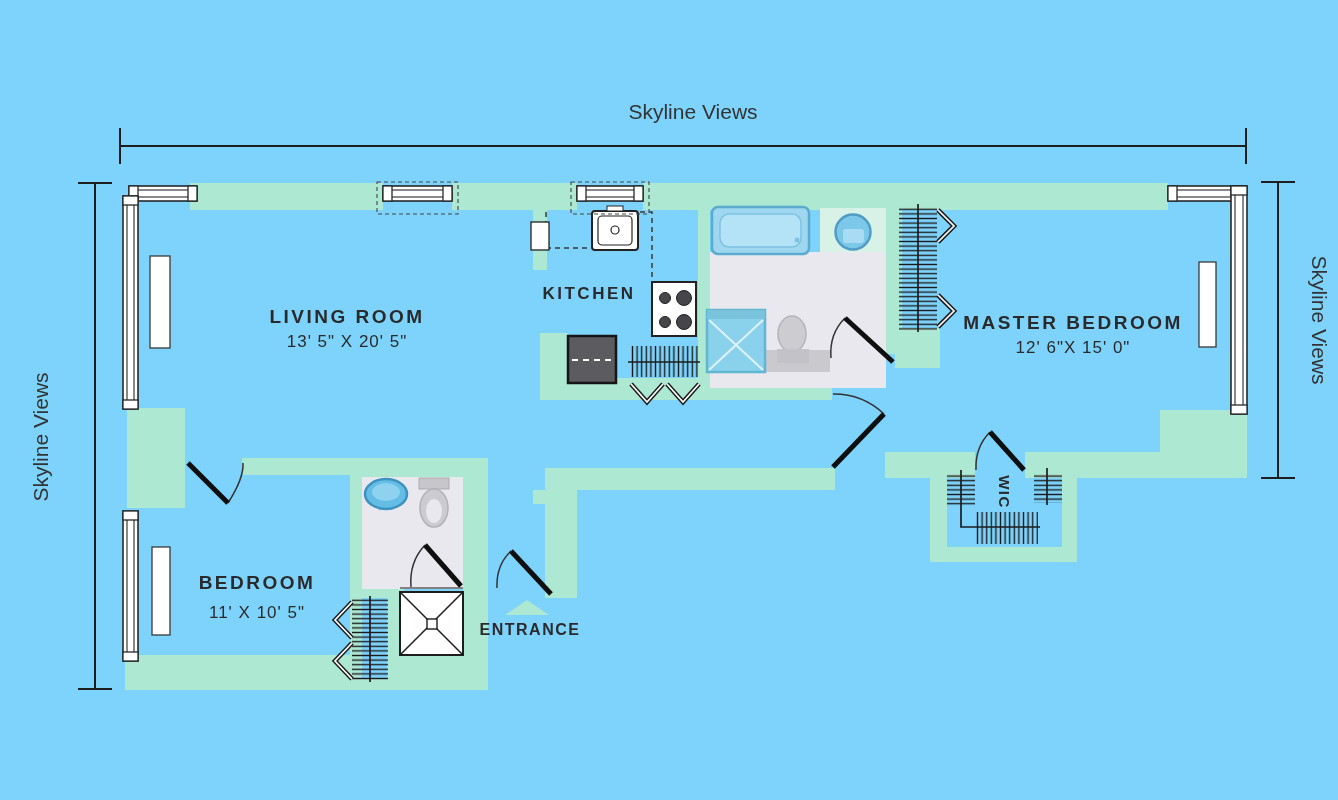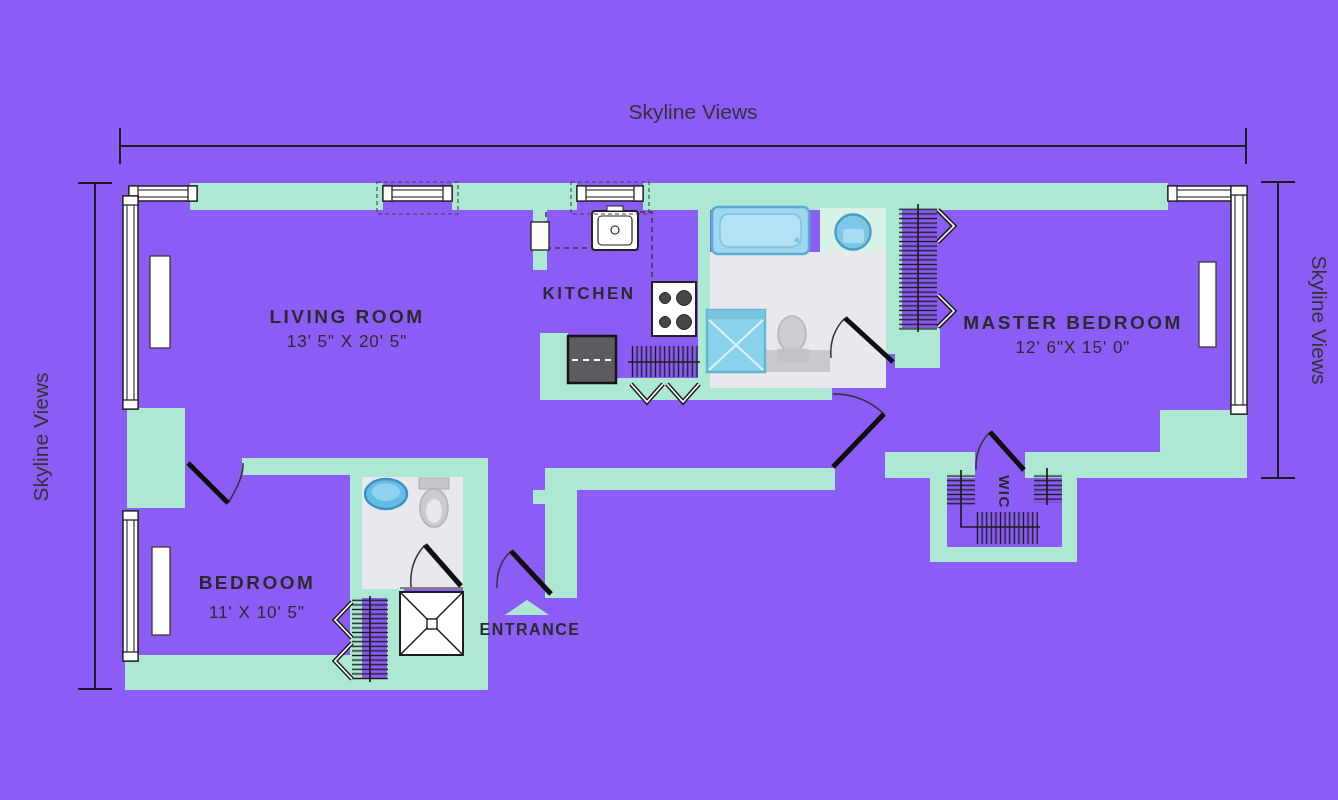--- a/index.html
+++ b/index.html
@@ -1,16 +1,16 @@
 <!DOCTYPE html>
 <html><head>
 <meta charset="utf-8">
 <style>
   html,body{margin:0;padding:0;background:#ffffff;}
-  .stage{position:relative;width:1338px;height:800px;background:#8b5cf6;overflow:hidden;
+  .stage{position:relative;width:1338px;height:800px;background:#7dd3fc;overflow:hidden;
          font-family:"Liberation Sans", sans-serif;}
   svg{position:absolute;left:0;top:0;}
   .wall{fill:#ade8d2;stroke:none;}
   .dim{stroke:#1d1d1d;stroke-width:2;fill:none;}
   .leaf{stroke:#0f0f0f;stroke-width:5;fill:none;stroke-linecap:butt;}
   .arc{stroke:#333;stroke-width:1.5;fill:none;}
   .winouter{fill:#ffffff;stroke:#26282a;stroke-width:1.6;}
   .wininner{fill:none;stroke:#26282a;stroke-width:1.1;}
   .wincap{fill:#ffffff;stroke:#26282a;stroke-width:1.3;}
   .dashbracket{fill:none;stroke:#444;stroke-width:1.1;stroke-dasharray:4 3;}

